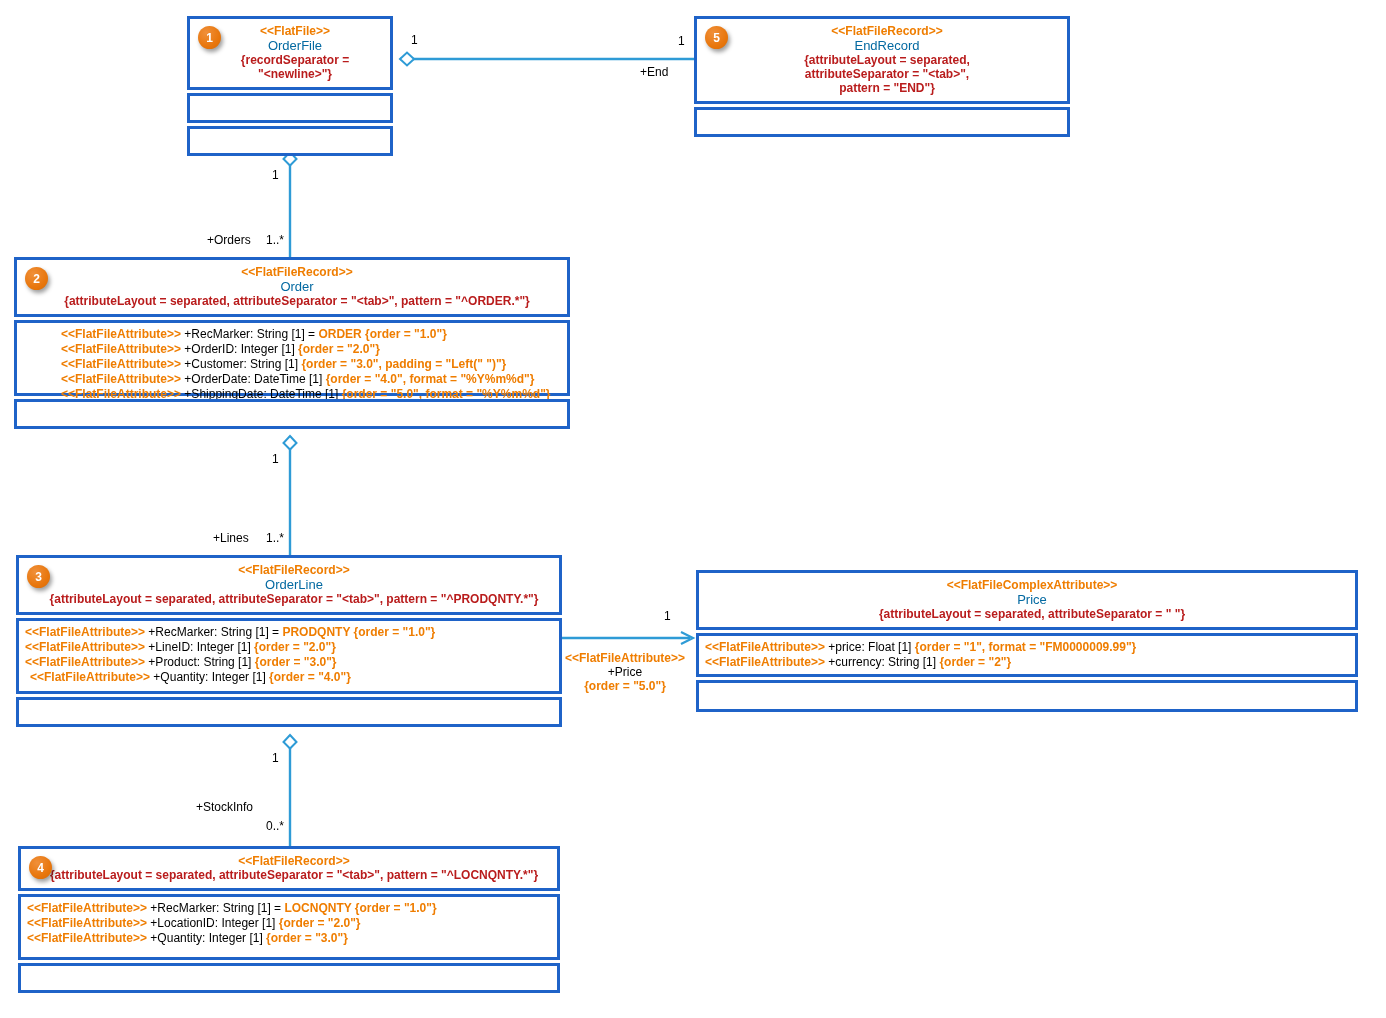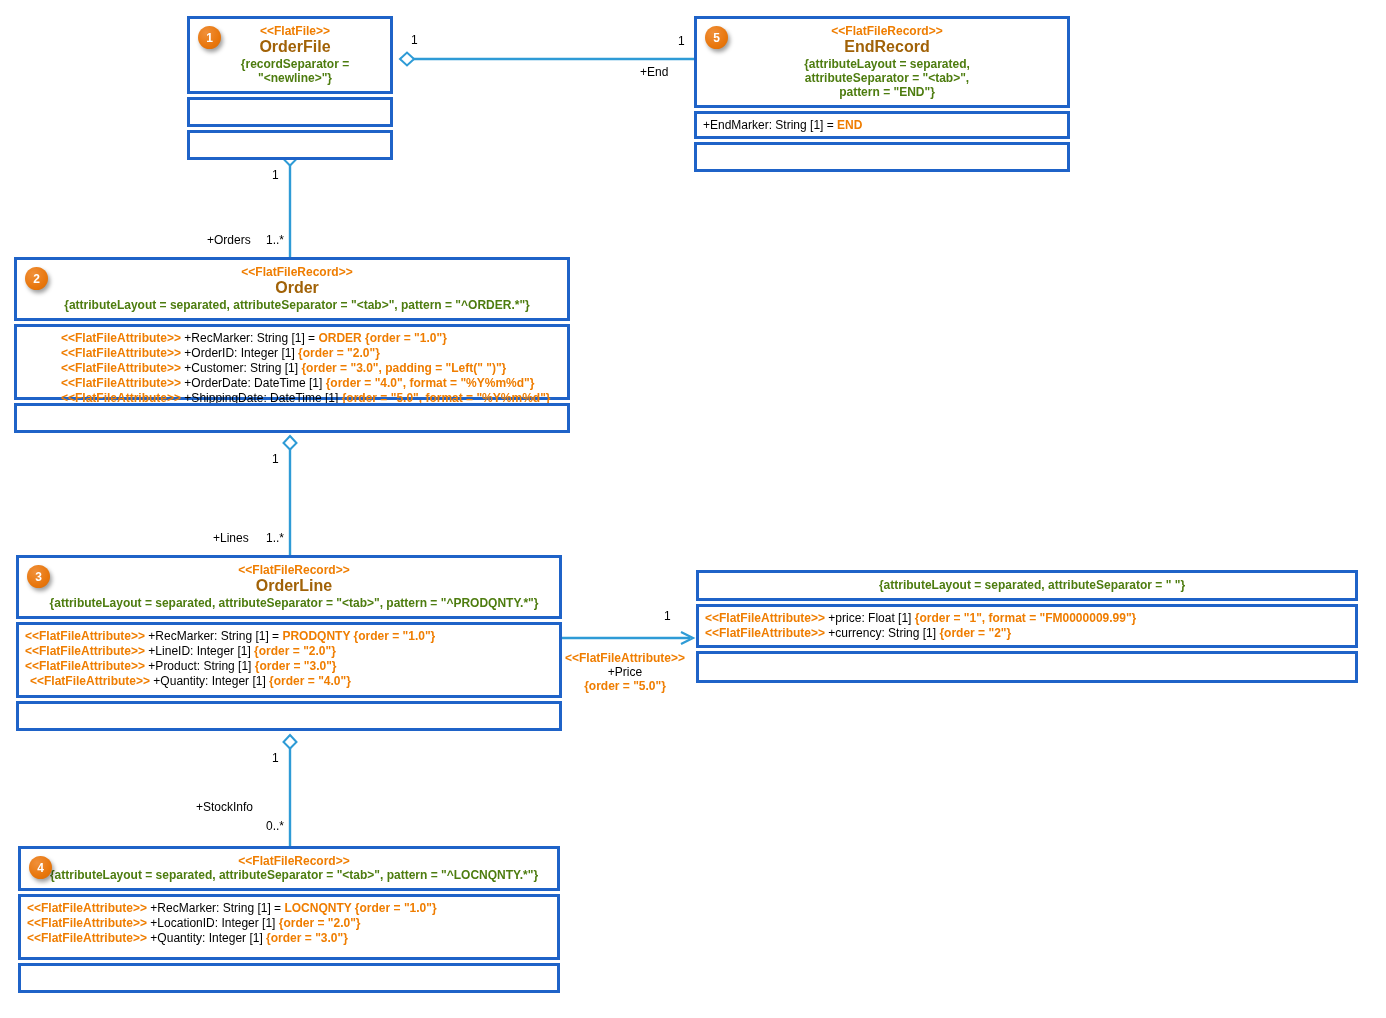--- a/index.html
+++ b/index.html
@@ -25,24 +25,24 @@
 
   .hdr{
     text-align:center;
     padding:5px 6px 6px 16px;
     line-height:1.17;
   }
   .stereo{
     color:#ef7d00;font-weight:bold;font-size:12px;display:block;
   }
   .cname{
-    color:#a16207;font-weight:bold;font-size:16px;display:block;
+    color:#0369a1;font-weight:normal;font-size:13px;display:block;
   }
   .props{
-    color:#4d7c0f;font-weight:bold;font-size:12px;display:block;
+    color:#b91c1c;font-weight:bold;font-size:12px;display:block;
   }
 
   .attrs{padding:4px 5px 4px 6px;}
   .attr-line{
     font-size:12px;line-height:1.25;white-space:nowrap;color:#000000;
   }
   .attr-line .st{color:#ef7d00;font-weight:bold;}
   .attr-line .og{color:#ef7d00;font-weight:bold;}
   .attr-line.indent{padding-left:5px;}
 
@@ -109,25 +109,20 @@
     <div class="cmp">
       <div class="badge">5</div>
       <div class="hdr">
         <span class="stereo">&lt;&lt;FlatFileRecord&gt;&gt;</span>
         <span class="cname">EndRecord</span>
         <span class="props">{attributeLayout = separated,</span>
         <span class="props">attributeSeparator = "&lt;tab&gt;",</span>
         <span class="props">pattern = "END"}</span>
       </div>
     </div>
-    <div class="cmp attrs" style="height:28px;">
-      <div class="attr-line">
-        <span>+EndMarker: String [1] = </span><span class="og">END</span>
-      </div>
-    </div>
     <div class="cmp empty-cmp"></div>
   </div>
 
   <div class="uml-class" style="left:14px; top:257px; width:556px;">
     <div class="cmp">
       <div class="badge">2</div>
       <div class="hdr">
         <span class="stereo">&lt;&lt;FlatFileRecord&gt;&gt;</span>
         <span class="cname">Order</span>
         <span class="props">{attributeLayout = separated, attributeSeparator = "&lt;tab&gt;", pattern = "^ORDER.*"}</span>
@@ -175,20 +170,22 @@
       <div class="attr-line indent">
         <span class="st">&lt;&lt;FlatFileAttribute&gt;&gt;</span><span> +Quantity: Integer [1] </span><span class="og">{order = "4.0"}</span>
       </div>
     </div>
     <div class="cmp empty-cmp"></div>
   </div>
 
   <div class="uml-class" style="left:696px; top:570px; width:662px;">
     <div class="cmp">
       <div class="hdr">
+        <span class="stereo">&lt;&lt;FlatFileComplexAttribute&gt;&gt;</span>
+        <span class="cname">Price</span>
         <span class="props">{attributeLayout = separated, attributeSeparator = " "}</span>
       </div>
     </div>
     <div class="cmp attrs" style="height:44px;">
       <div class="attr-line">
         <span class="st">&lt;&lt;FlatFileAttribute&gt;&gt;</span><span> +price: Float [1] </span><span class="og">{order = "1", format = "FM0000009.99"}</span>
       </div>
       <div class="attr-line">
         <span class="st">&lt;&lt;FlatFileAttribute&gt;&gt;</span><span> +currency: String [1] </span><span class="og">{order = "2"}</span>
       </div>

